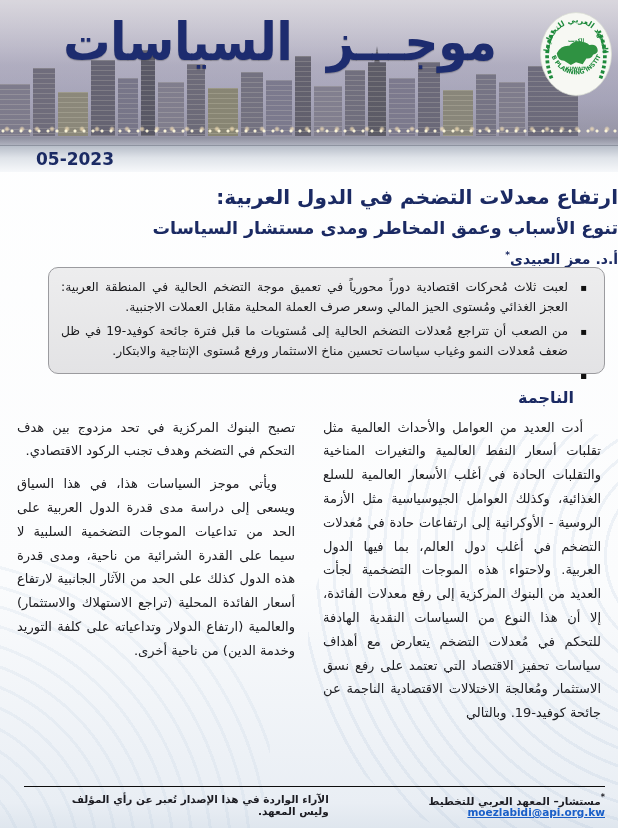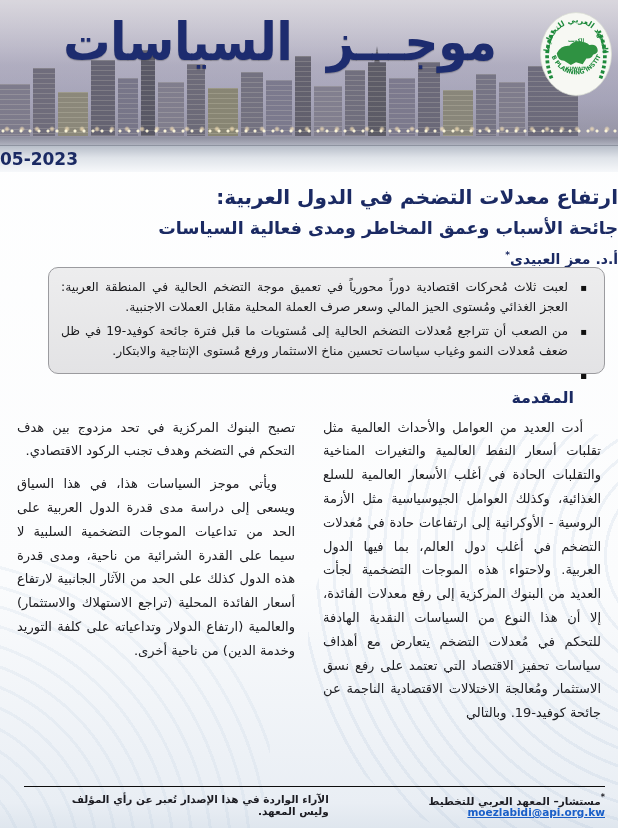--- a/index.html
+++ b/index.html
@@ -54,21 +54,21 @@
   .haze { position:absolute; inset:0; z-index:3;
     background:linear-gradient(180deg, rgba(255,255,255,0.50) 0%, rgba(244,242,248,0.22) 45%, rgba(255,255,255,0.20) 100%); }
   .brand { position:absolute; z-index:4; top:14px; left:30px; width:500px; text-align:center;
     color:#1d2c6f; font-weight:bold; font-size:47px; letter-spacing:1px; word-spacing:18px;
     direction:rtl; transform:scaleY(1.12); text-shadow:0 1px 1px rgba(0,0,0,0.25); }
   .logo { position:absolute; z-index:4; top:9px; right:5px; width:74px; height:90px; }
 
   
   .issue-strip { height:27px; background:linear-gradient(180deg,#b8bec9 0%,#dfe3e9 45%,#f6f8fa 100%);
     border-top:1px solid #8e93a0; display:flex; align-items:center; }
-  .issue-strip span { color:#1b2a63; font-weight:bold; font-size:17px; }
+  .issue-strip span { margin-left:36px; color:#1b2a63; font-weight:bold; font-size:17px; }
 
   
   .titles { position:relative; z-index:1; text-align:right; direction:rtl; color:#1b2a63; margin-top:13px; }
   .title-1 { font-size:20px; font-weight:bold; }
   .title-2 { font-size:17.5px; font-weight:bold; margin-top:9px; }
   .author  { font-size:14px; font-weight:bold; margin-top:12px; }
   .author sup { font-size:9px; }
 
   
   .kp-heading { position:relative; z-index:1; direction:rtl; text-align:right; color:#1b2a63;
@@ -152,34 +152,34 @@
       </text>
     </svg>
   </header>
 
   <div class="issue-strip">
     <span>05-2023</span>
   </div>
 
   <div class="titles">
     <div class="title-1">ارتفاع معدلات التضخم في الدول العربية:</div>
-    <div class="title-2">جائحة الأسباب وعمق المخاطر ومدى فعالية السياسات</div>
+    <div class="title-2">تنوع الأسباب وعمق المخاطر ومدى مستشار السياسات</div>
     <div class="author"><span>أ.د. معز العبيدي</span><sup>*</sup></div>
   </div>
 
   <section class="kp-box">
     <ul>
       <li><span class="sq">▪</span><span>لعبت ثلاث مُحركات اقتصادية دوراً محورياً في تعميق موجة التضخم الحالية في المنطقة العربية: العجز الغذائي ومُستوى الحيز المالي وسعر صرف العملة المحلية مقابل العملات الاجنبية.</span></li>
       <li><span class="sq">▪</span><span>من الصعب أن تتراجع مُعدلات التضخم الحالية إلى مُستويات ما قبل فترة جائحة كوفيد-19 في ظل ضعف مُعدلات النمو وغياب سياسات تحسين مناخ الاستثمار ورفع مُستوى الإنتاجية والابتكار.</span></li>
       <li><span class="sq">▪</span></li>
       <li><span class="sq">▪</span></li>
     </ul>
   </section>
 
-  <h3 class="intro-heading">المقدمة</h3>
+  <h3 class="intro-heading">الناجمة</h3>
   <section class="columns">
     <div class="col">
       <p class="indent">أدت العديد من العوامل والأحداث العالمية مثل تقلبات أسعار النفط العالمية والتغيرات المناخية والتقلبات الحادة في أغلب الأسعار العالمية للسلع الغذائية، وكذلك العوامل الجيوسياسية مثل الأزمة الروسية - الأوكرانية إلى ارتفاعات حادة في مُعدلات التضخم في أغلب دول العالم، بما فيها الدول العربية. ولاحتواء هذه الموجات التضخمية لجأت العديد من البنوك المركزية إلى رفع معدلات الفائدة، إلا أن هذا النوع من السياسات النقدية الهادفة للتحكم في مُعدلات التضخم يتعارض مع أهداف سياسات تحفيز الاقتصاد التي تعتمد على رفع نسق الاستثمار ومُعالجة الاختلالات الاقتصادية الناجمة عن جائحة كوفيد-19. وبالتالي</p>
     </div>
     <div class="col">
       <p>تصبح البنوك المركزية في تحد مزدوج بين هدف التحكم في التضخم وهدف تجنب الركود الاقتصادي.</p>
       <p class="indent">ويأتي موجز السياسات هذا، في هذا السياق ويسعى إلى دراسة مدى قدرة الدول العربية على الحد من تداعيات الموجات التضخمية السلبية لا سيما على القدرة الشرائية من ناحية، ومدى قدرة هذه الدول كذلك على الحد من الآثار الجانبية لارتفاع أسعار الفائدة المحلية (تراجع الاستهلاك والاستثمار) والعالمية (ارتفاع الدولار وتداعياته على كلفة التوريد وخدمة الدين) من ناحية أخرى.</p>
     </div>
   </section>
 

